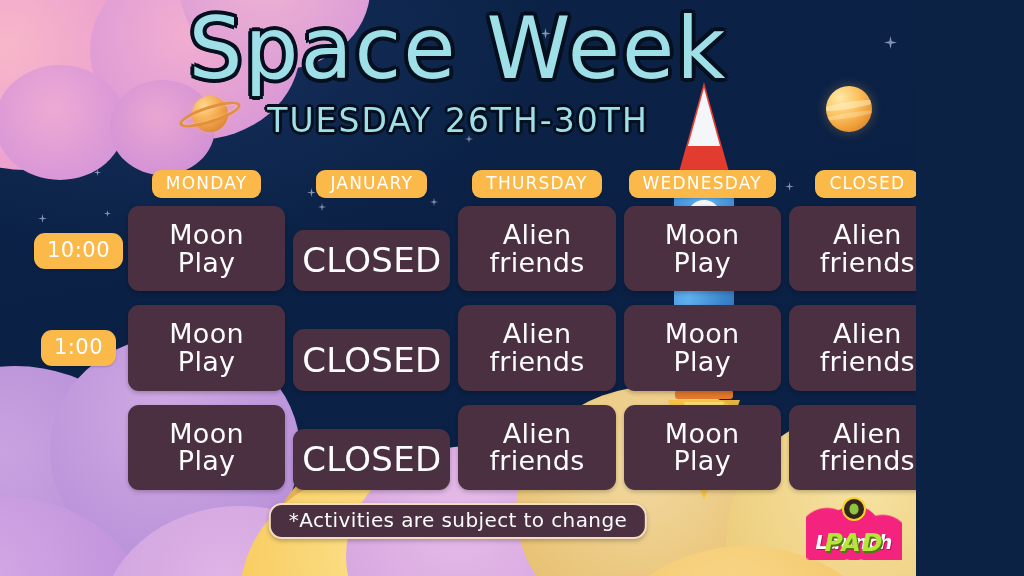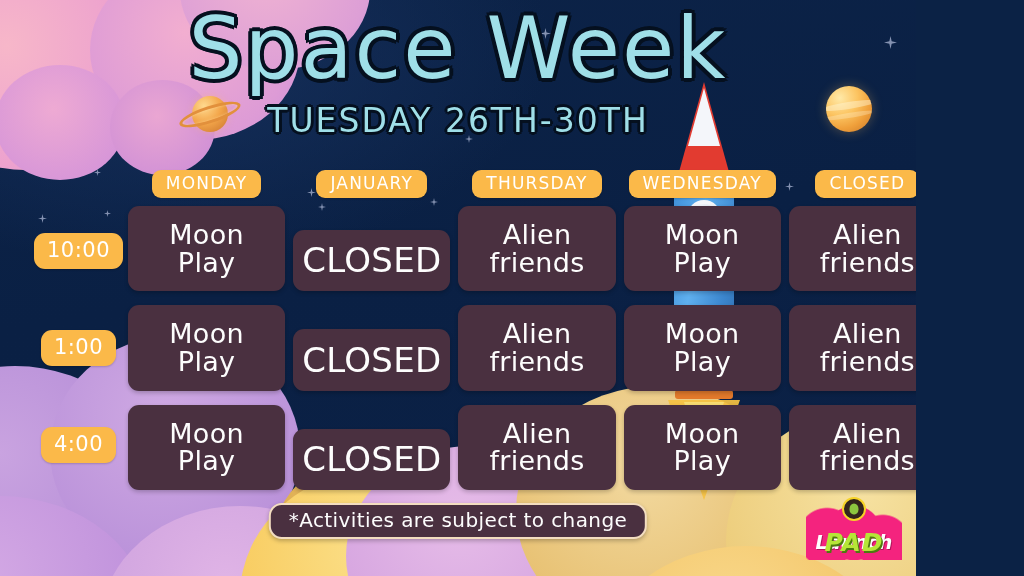--- a/index.html
+++ b/index.html
@@ -350,21 +350,20 @@
       <div class="day-pill">MONDAY</div>
       <div class="day-pill">JANUARY</div>
       <div class="day-pill">THURSDAY</div>
       <div class="day-pill">WEDNESDAY</div>
       <div class="day-pill">CLOSED</div>
     </div>
 
     <div class="time-col">
       <div class="time-pill">10:00</div>
       <div class="time-pill">1:00</div>
-      <div class="time-pill">4:00</div>
     </div>
 
     <div class="grid">
 
       <div class="cell">
         <span>
             <span>Moon</span>
             <span>Play</span>
           </span>
       </div>

